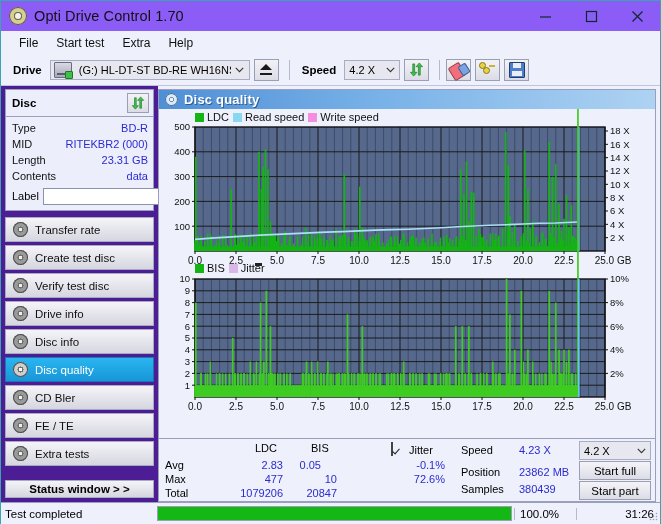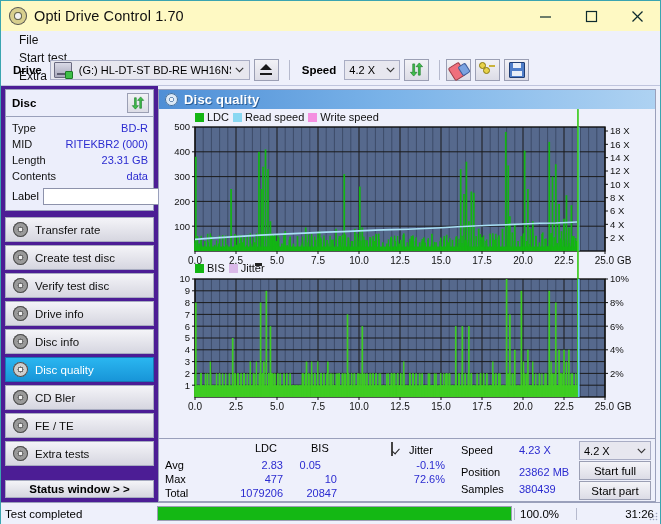--- a/index.html
+++ b/index.html
@@ -5,37 +5,37 @@
   html,body{margin:0;padding:0;}
   body{
     width:661px;height:524px;overflow:hidden;
     font-family:"Liberation Sans",sans-serif;
     font-size:11px;color:#000;background:#eef0fb;
   }
   #app{position:relative;width:661px;height:524px;box-sizing:border-box;
        border:1px solid #3aa5b0;background:#eef0fb;}
 
   
-  .titlebar{height:30px;background:#fef9c3;display:flex;align-items:center;
+  .titlebar{height:30px;background:#8b5cf6;display:flex;align-items:center;
             position:relative;}
   .title-ico{width:18px;height:18px;margin-left:8px;margin-right:7px;
              border-radius:50%;
              background:radial-gradient(circle at 50% 50%,#f5f5f5 0 18%,#8e8e6a 19% 33%,#d8cf8e 34% 70%,#9a9a74 71% 100%);
              box-shadow:inset 0 0 0 1px #555;flex:0 0 auto;position:relative;}
   .title-ico:after{content:"";position:absolute;left:6px;top:6px;width:6px;height:6px;
              border-radius:50%;background:#f2f2f2;box-shadow:0 0 0 1px #6a6a50;}
   .title-text{font-size:14.5px;color:#111;font-weight:400;letter-spacing:.1px;}
   .wbtns{position:absolute;right:0;top:0;height:30px;display:flex;}
   .wbtn{width:46px;height:30px;display:flex;align-items:center;justify-content:center;
         color:#0d2b2e;}
   .wbtn svg{display:block;}
 
   
-  .menubar{height:23px;background:#eef0fb;display:flex;align-items:flex-start;
-           padding-left:9px;gap:0;flex-direction:column;}
+  .menubar{height:23px;background:#eef0fb;display:flex;align-items:center;
+           padding-left:9px;gap:0;}
   .menu-item{padding:2px 9px;font-size:12px;color:#111;}
 
   
   .toolbar{height:31px;background:#eef0fb;display:flex;align-items:center;
            padding:0 6px;border-bottom:1px solid #bfc4dd;}
   .tb-label{font-weight:bold;font-size:11.5px;margin:0 8px 0 6px;}
   .combo{height:20px;background:#e7e7ef;border:1px solid #a9adc4;display:flex;
          align-items:center;box-sizing:border-box;position:relative;}
   .combo .cv{flex:1;padding-left:4px;font-size:11px;white-space:nowrap;overflow:hidden;}
   .combo .chev{width:18px;display:flex;align-items:center;justify-content:center;}

